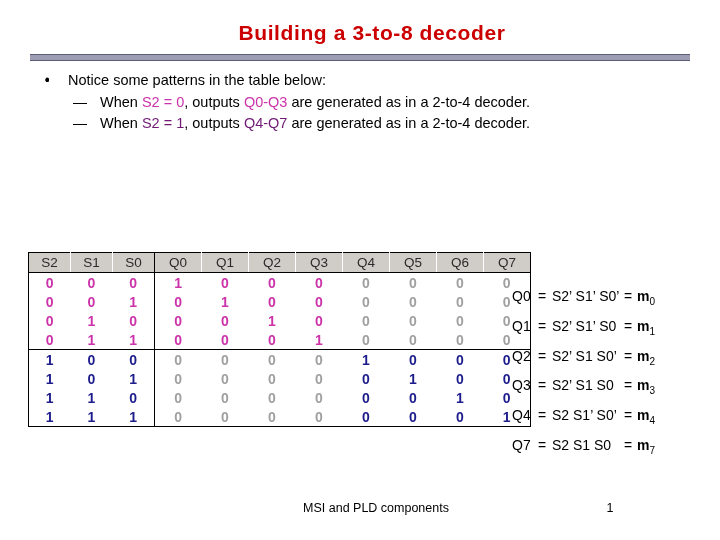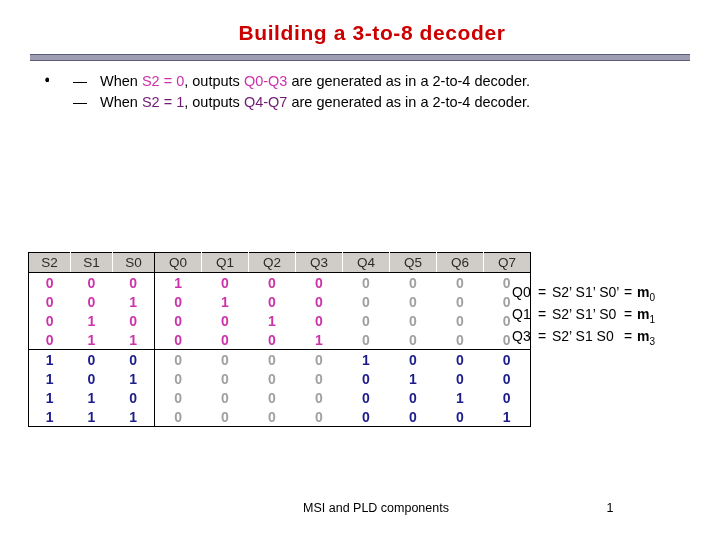--- a/index.html
+++ b/index.html
@@ -126,21 +126,21 @@
   .v-blue { color: #1c1c8c; }
   .v-gray { color: #a0a0a0; }
 
   
   #equations {
     position: absolute;
     left: 512px;
     top: 284px;
     font-size: 14px;
     color: #000000;
-    line-height: 16px;
+    line-height: 24px;
     white-space: nowrap;
   }
   .eq-line { display: block; }
   .eq-lhs   { display: inline-block; width: 26px; }
   .eq-eq1   { display: inline-block; width: 14px; }
   .eq-prod  { display: inline-block; width: 72px; }
   .eq-eq2   { display: inline-block; width: 13px; }
   .eq-m     { font-weight: bold; }
   .eq-m sub { font-weight: normal; font-size: 10px; }
 
@@ -175,20 +175,21 @@
   <div class="bullet-row">
     <span class="marker">•</span>
   </div>
 
   <div class="bullet-row">
     <span class="marker">•</span>
   </div>
 
   <div class="bullet-row">
     <span class="marker">•</span>
+    <span>Notice some patterns in the table below:</span>
   </div>
 
   <div class="sub-row">
     <span class="marker">—</span>
     <span>When </span><span class="magenta">S2 = 0</span><span>, outputs </span><span class="magenta">Q0-Q3</span><span> are generated as in a 2-to-4 decoder.</span>
   </div>
 
   <div class="sub-row">
     <span class="marker">—</span>
     <span>When </span><span class="blueink">S2 = 1</span><span>, outputs </span><span class="blueink">Q4-Q7</span><span> are generated as in a 2-to-4 decoder.</span>
@@ -316,17 +317,20 @@
         <td class="col-q v-blue">0</td>
         <td class="col-q v-blue">0</td>
         <td class="col-q v-blue edge-right">1</td>
       </tr>
     </tbody>
 </table>
 
 <div id="equations">
     <span class="eq-line"><span class="eq-lhs">Q0</span><span class="eq-eq1">=</span><span class="eq-prod">S2’ S1’ S0’</span><span class="eq-eq2">=</span><span class="eq-m">m<sub>0</sub></span></span>
     <span class="eq-line"><span class="eq-lhs">Q1</span><span class="eq-eq1">=</span><span class="eq-prod">S2’ S1’ S0</span><span class="eq-eq2">=</span><span class="eq-m">m<sub>1</sub></span></span>
+    <span class="eq-line"><span class="eq-lhs">Q2</span><span class="eq-eq1">=</span><span class="eq-prod">S2’ S1 S0’</span><span class="eq-eq2">=</span><span class="eq-m">m<sub>2</sub></span></span>
     <span class="eq-line"><span class="eq-lhs">Q3</span><span class="eq-eq1">=</span><span class="eq-prod">S2’ S1 S0</span><span class="eq-eq2">=</span><span class="eq-m">m<sub>3</sub></span></span>
+    <span class="eq-line"><span class="eq-lhs">Q4</span><span class="eq-eq1">=</span><span class="eq-prod">S2 S1’ S0’</span><span class="eq-eq2">=</span><span class="eq-m">m<sub>4</sub></span></span>
+    <span class="eq-line"><span class="eq-lhs">Q7</span><span class="eq-eq1">=</span><span class="eq-prod">S2 S1 S0</span><span class="eq-eq2">=</span><span class="eq-m">m<sub>7</sub></span></span>
   </div>
 
 <div id="footer-text">MSI and PLD components</div>
 <div id="footer-page">1</div>
 
 </body></html>

